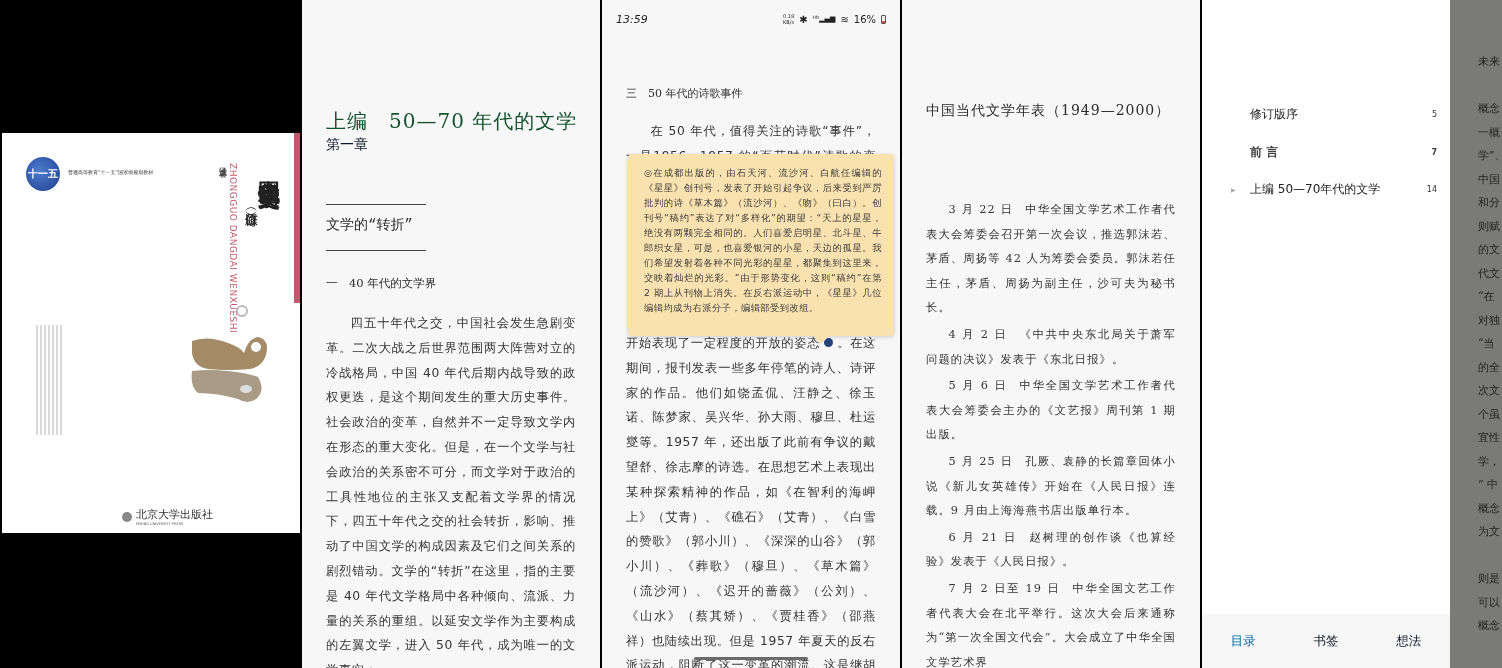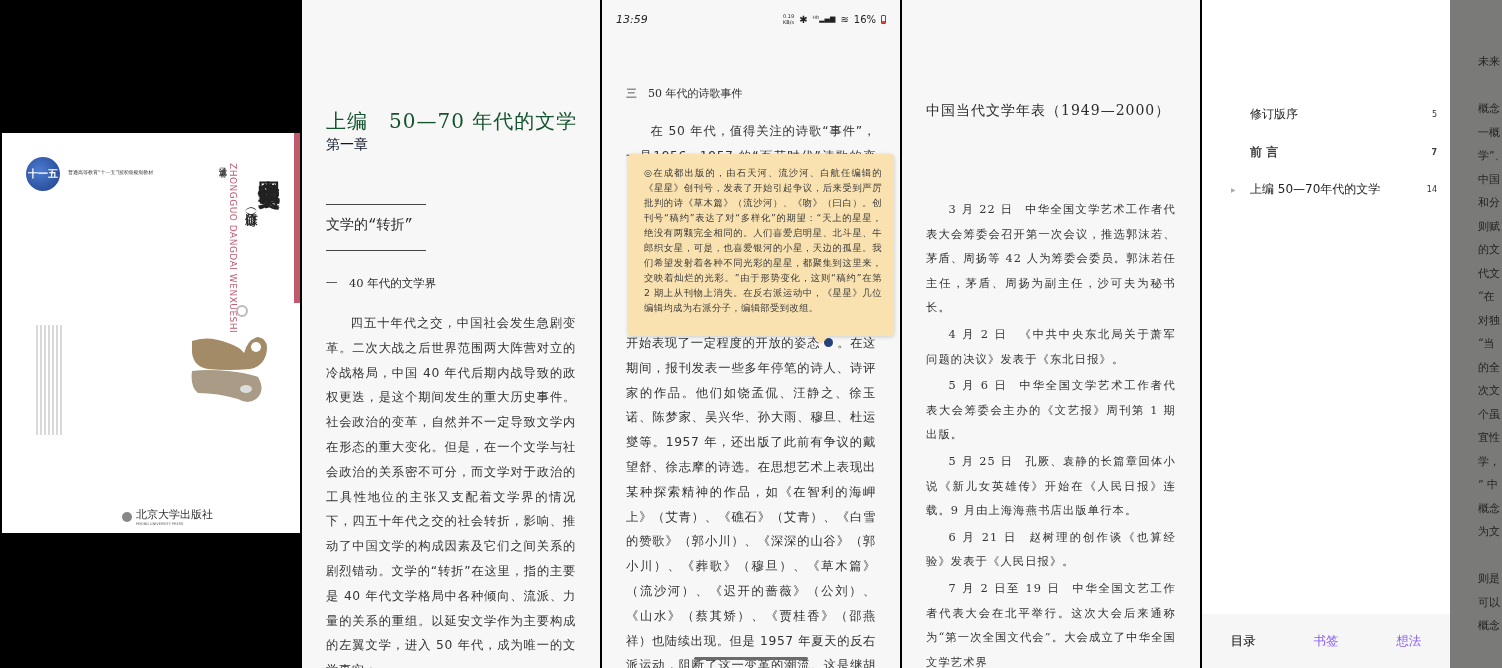--- a/index.html
+++ b/index.html
@@ -76,22 +76,22 @@
   .thumb::after { content:""; position:absolute; left:10px; top:20px; width:8px; height:5px; background:#9a8760; }
   .book-title { position:absolute; left: 58px; top: 38px; font-size: 11px; color:#222; font-family: "DejaVu Sans", sans-serif; }
   .book-author { position:absolute; left: 58px; top: 60px; font-size: 9px; color:#888; font-family: "DejaVu Sans", sans-serif; }
   .toc { position:absolute; left:0; top:96px; width:248px; }
   .toc-item { position:relative; height: 37.5px; display:flex; align-items:center; font-family: "DejaVu Sans", sans-serif; cursor:pointer;padding-left:8px; }
   .toc-arrow { position:absolute; left: 29px; font-size: 6px; color:#aaa; }
   .toc-label { position:absolute; left: 48px; font-size: 12px; color:#222; }
   .toc-page { position:absolute; right: 13px; font-size: 8px; color:#333; }
   .toc-item.active .toc-label, .toc-item.active .toc-page { color: #404040; font-weight: bold; }
   .drawer-tabs { position:absolute; left:0; bottom:0; width:248px; height:54px; background:#f6f6f6; display:flex; align-items:center; font-family: "DejaVu Sans", sans-serif; }
-  .dtab { flex:1; text-align:center; font-size: 12.5px; color:#8b5cf6; cursor:pointer; }
-  .dtab.active { color:#000000; }
+  .dtab { flex:1; text-align:center; font-size: 12.5px; color:#0f172a; cursor:pointer; }
+  .dtab.active { color:#0369a1; }
 </style>
 </head>
 <body>
 
 <div class="panel" id="p1">
   <div class="cover">
     <div class="cover-stripe"></div>
     <div class="cover-logo">
         <span>十一五</span>
       </div>

